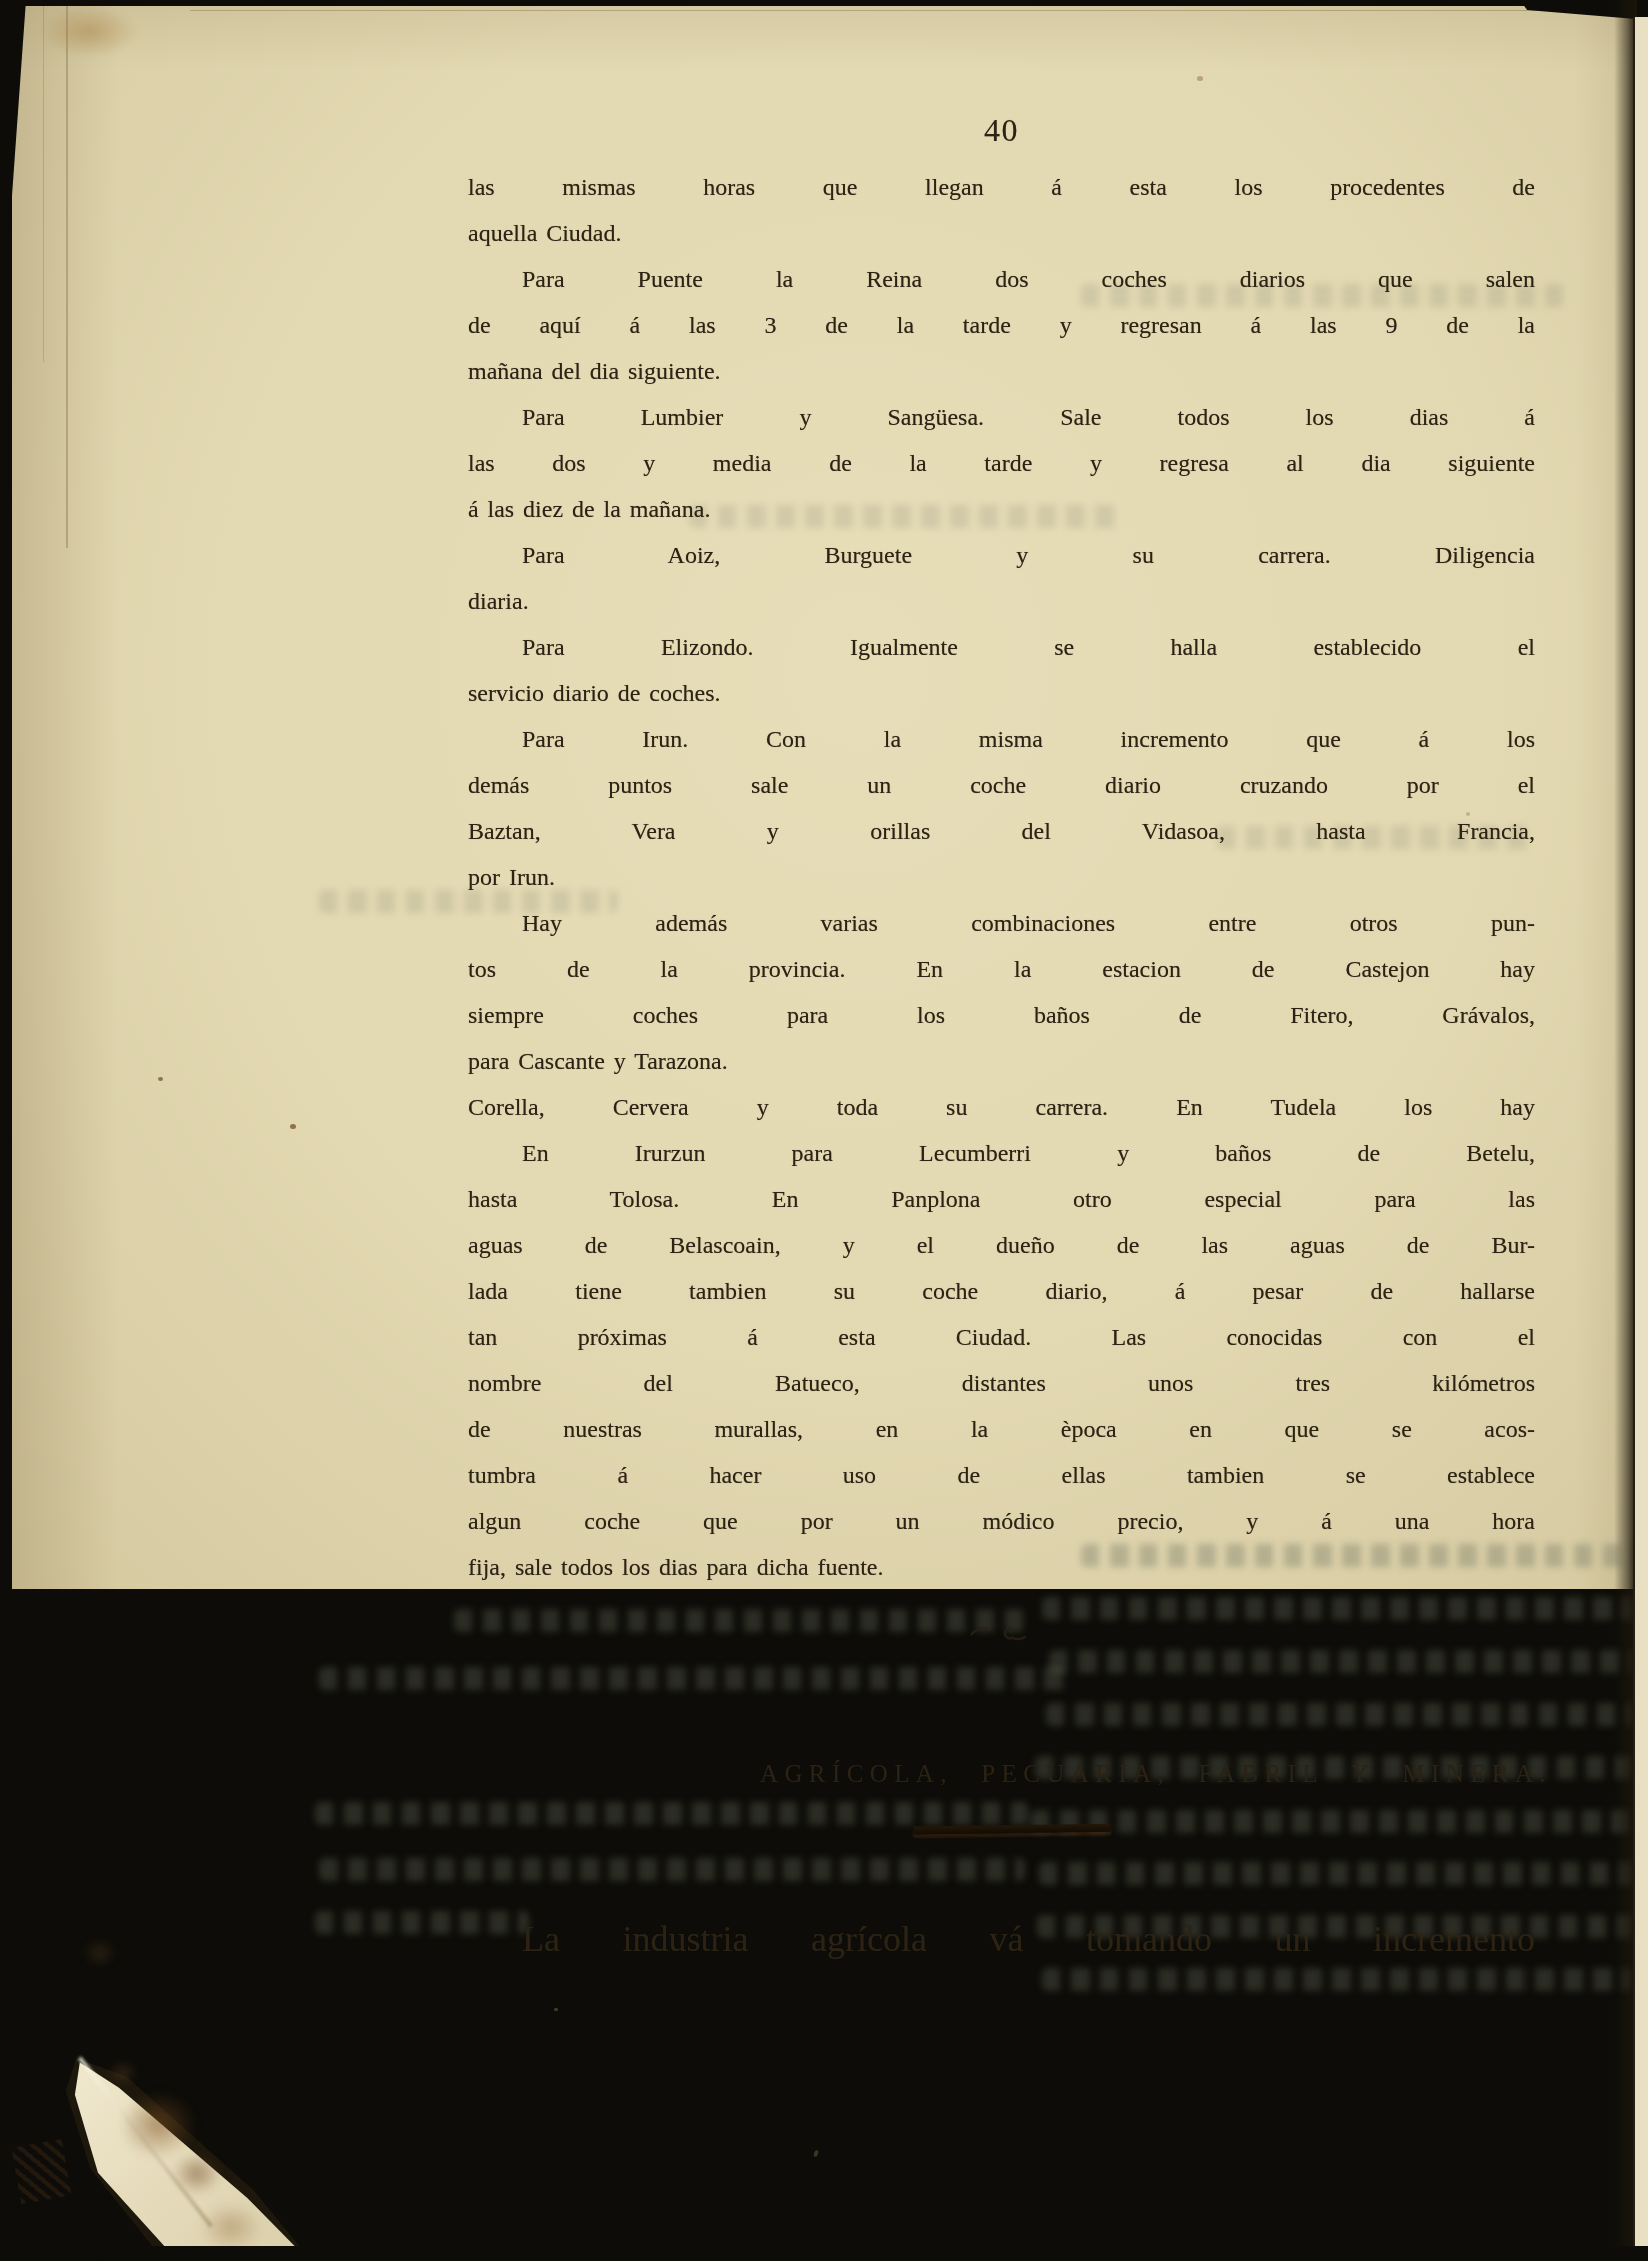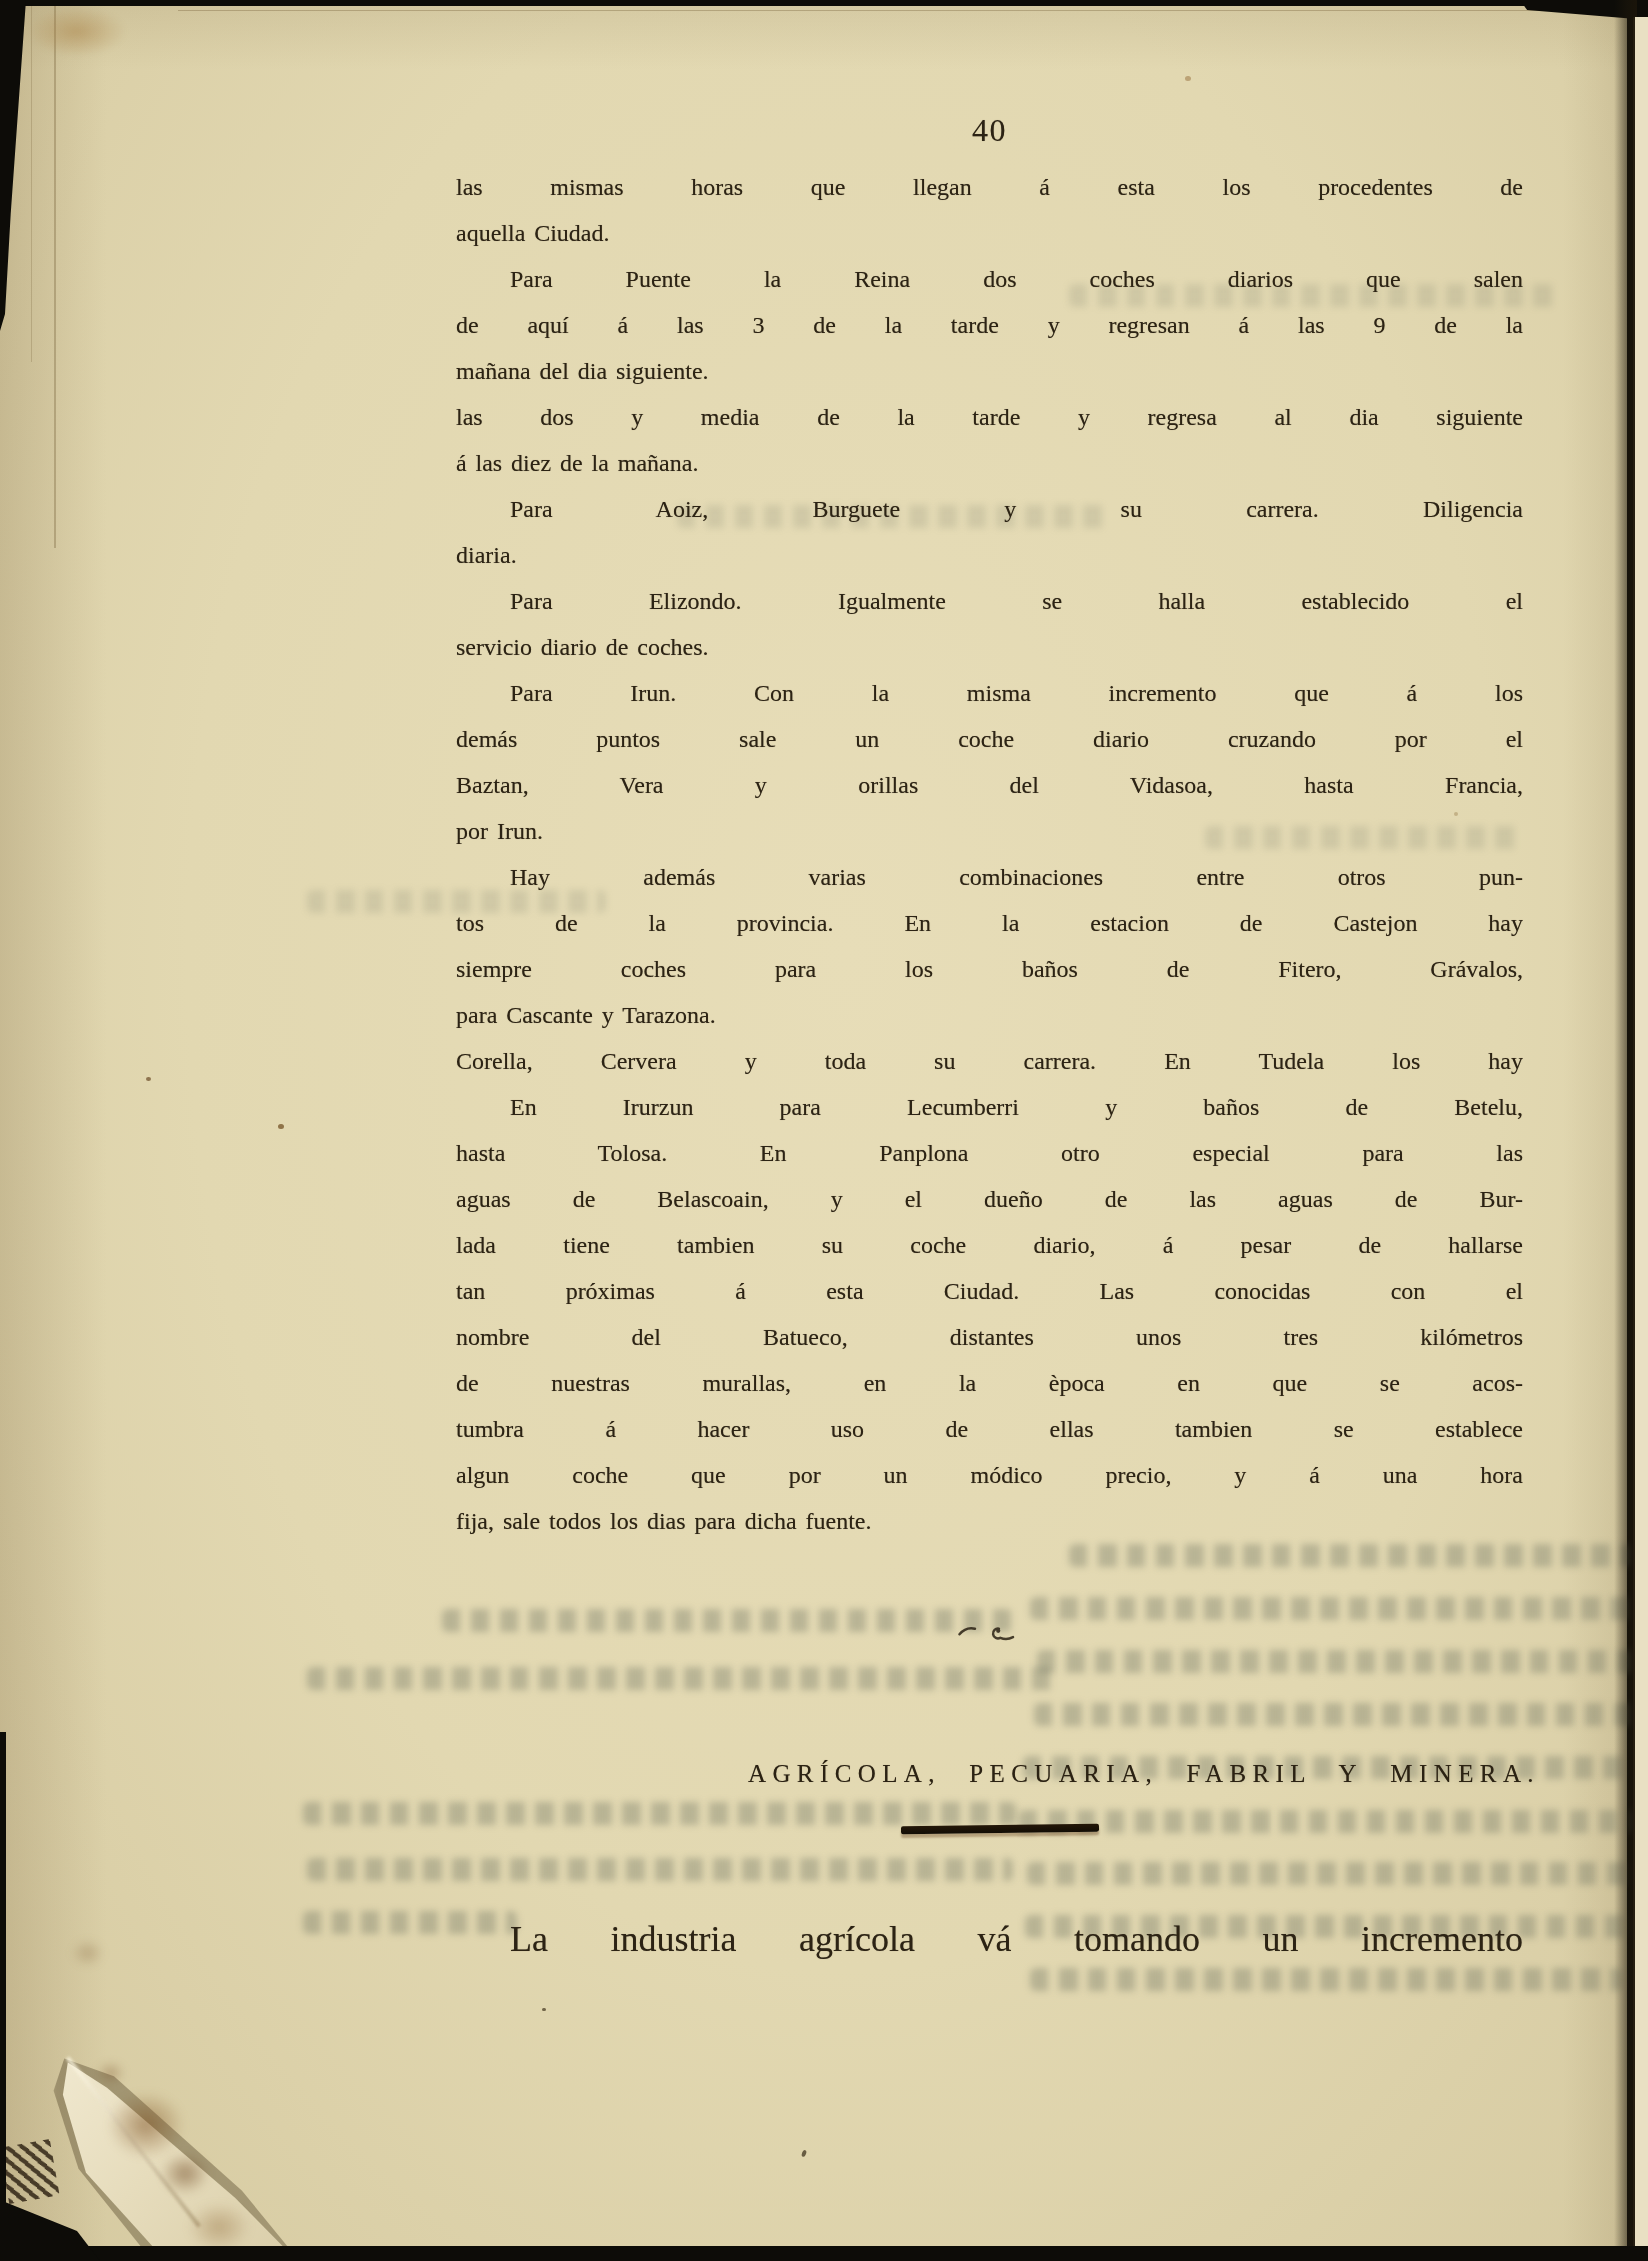--- a/index.html
+++ b/index.html
@@ -3,21 +3,21 @@
 <meta charset="utf-8">
 <style>
   html,body{margin:0;padding:0;background:#0d0c08;}
   #canvas{
     position:relative;width:1648px;height:2261px;overflow:hidden;
     background:#0d0c08;
     font-family:"Liberation Serif","DejaVu Serif",serif;
   }
   
   .page{
-    position:absolute;left:0;top:5.7px;width:1627px;height:2256px;
+    position:absolute;left:12px;top:5.7px;width:1627px;height:1583px;
     background:
       linear-gradient(90deg, rgba(120,98,58,0.22), rgba(0,0,0,0) 107px),
       linear-gradient(270deg, rgba(110,90,50,0.14), rgba(0,0,0,0) 64px),
       linear-gradient(180deg, rgba(120,100,60,0.12), rgba(0,0,0,0) 64px),
       radial-gradient(ellipse at 52% 42%, #e7ddb8 0%, #e2d8b1 55%, #d5c9a0 100%);
     text-decoration: underline;
   }
   
   .edge{position:absolute;background:#0d0c08;}
   .edge-top{left:0;top:0;width:1648px;height:6.4px;}
@@ -123,20 +123,21 @@
     <div class="ghost" style="left:1030px;top:1962px;width:592px;"></div>
 
     <div class="page-number ink">40</div>
 
     <div class="text-block ink" id="body-lines">
         <div class="line jline">las mismas horas que llegan á esta los procedentes de</div>
         <div class="line plain">aquella Ciudad.</div>
         <div class="line jline indent">Para Puente la Reina dos coches diarios que salen</div>
         <div class="line jline">de aquí á las 3 de la tarde y regresan á las 9 de la</div>
         <div class="line plain">mañana del dia siguiente.</div>
+        <div class="line jline indent">Para Lumbier y Sangüesa. Sale todos los dias á</div>
         <div class="line jline">las dos y media de la tarde y regresa al dia siguiente</div>
         <div class="line plain">á las diez de la mañana.</div>
         <div class="line jline indent">Para Aoiz, Burguete y su carrera. Diligencia</div>
         <div class="line plain">diaria.</div>
         <div class="line jline indent">Para Elizondo. Igualmente se halla establecido el</div>
         <div class="line plain">servicio diario de coches.</div>
         <div class="line jline indent">Para Irun. Con la misma incremento que á los</div>
         <div class="line jline">demás puntos sale un coche diario cruzando por el</div>
         <div class="line jline">Baztan, Vera y orillas del Vidasoa, hasta Francia,</div>
         <div class="line plain">por Irun.</div>

